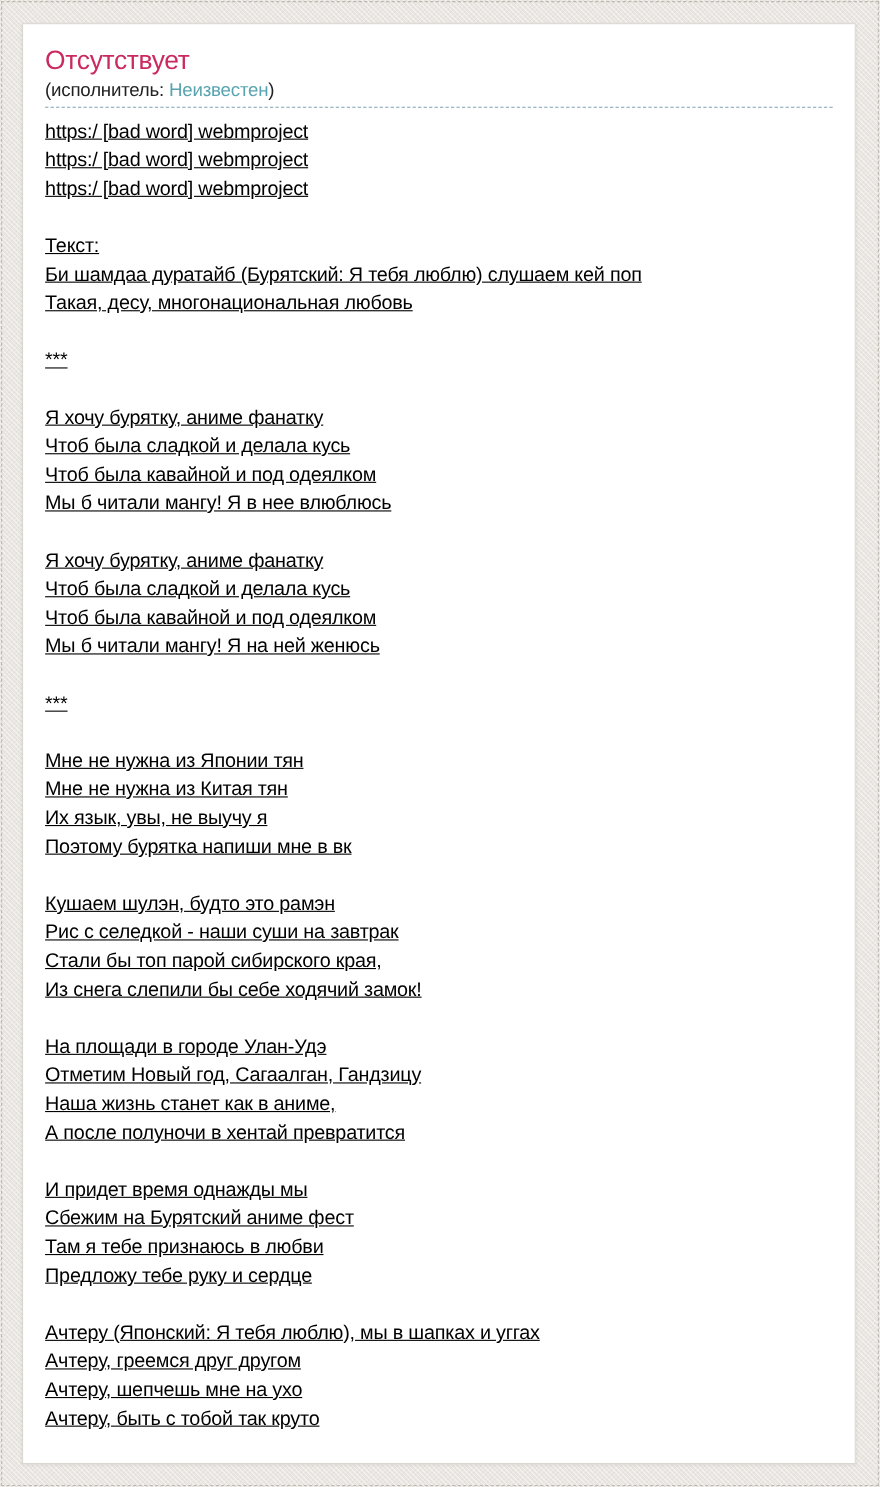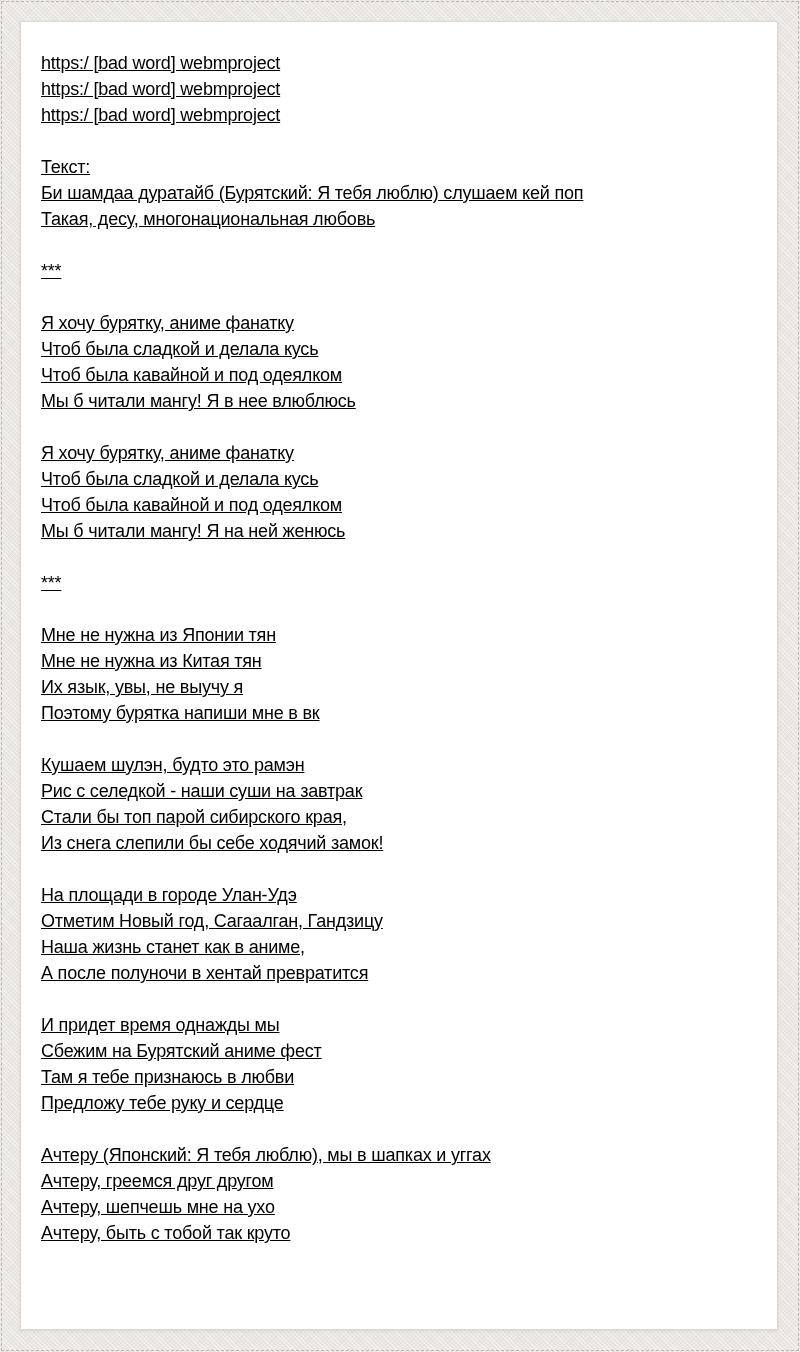--- a/index.html
+++ b/index.html
@@ -66,21 +66,25 @@
     text-decoration: underline;
   }
 </style>
 </head>
 <body>
 
 <div class="page">
   <div class="page-frame"></div>
 
   <div class="card">
+    <h1 class="song-title">Отсутствует</h1>
 
+    <div class="artist-line">
+      <span>(исполнитель: </span><a class="artist-link">Неизвестен</a><span>)</span>
+    </div>
 
     <div class="lyrics">https:/ [bad word] webmproject
 https:/ [bad word] webmproject
 https:/ [bad word] webmproject
 
 Текст:
 Би шамдаа дуратайб (Бурятский: Я тебя люблю) слушаем кей поп
 Такая, десу, многонациональная любовь
 
 ***

